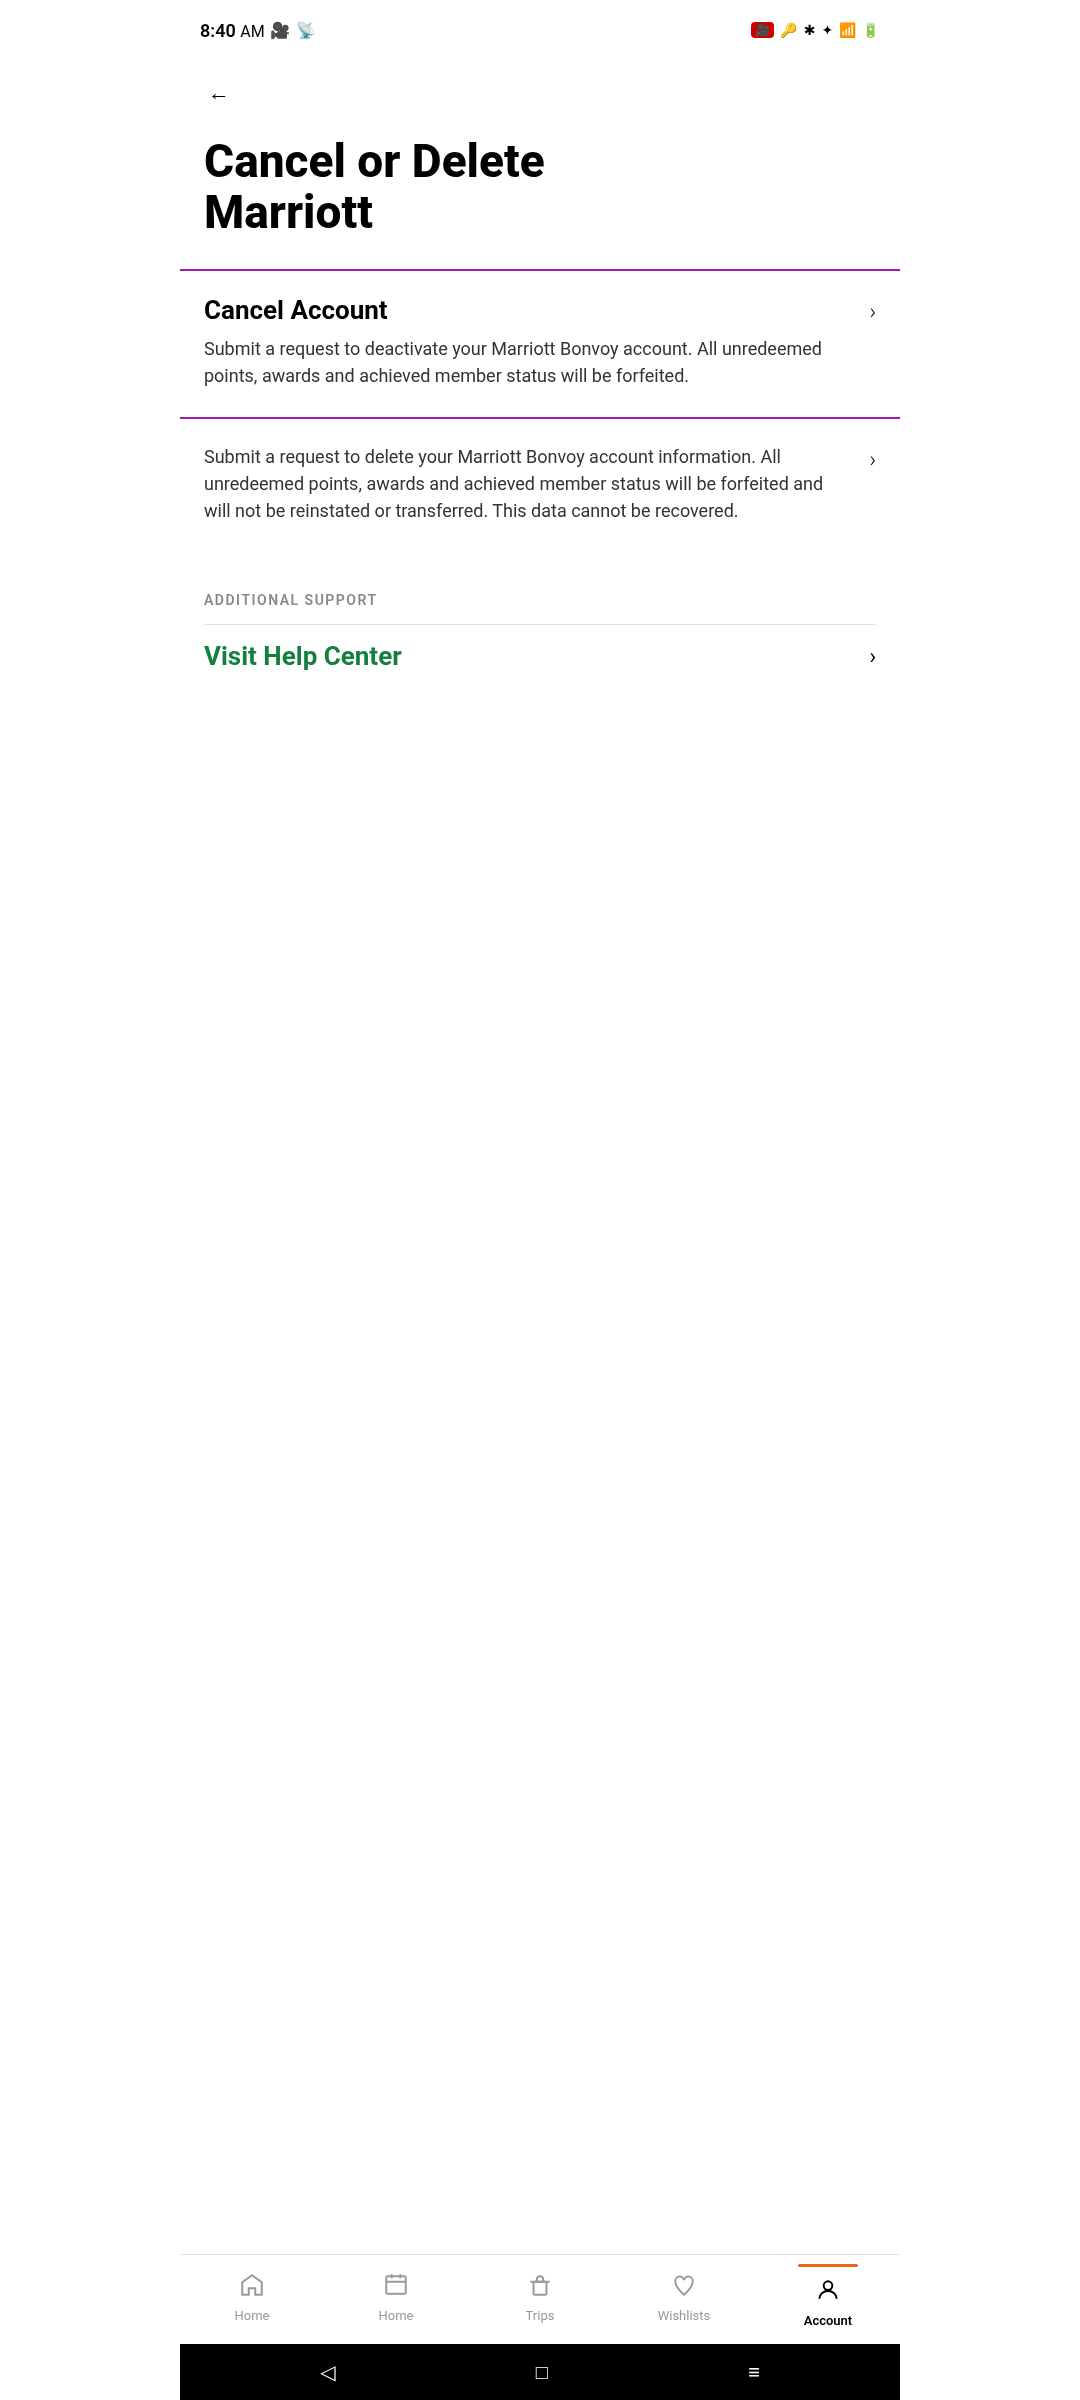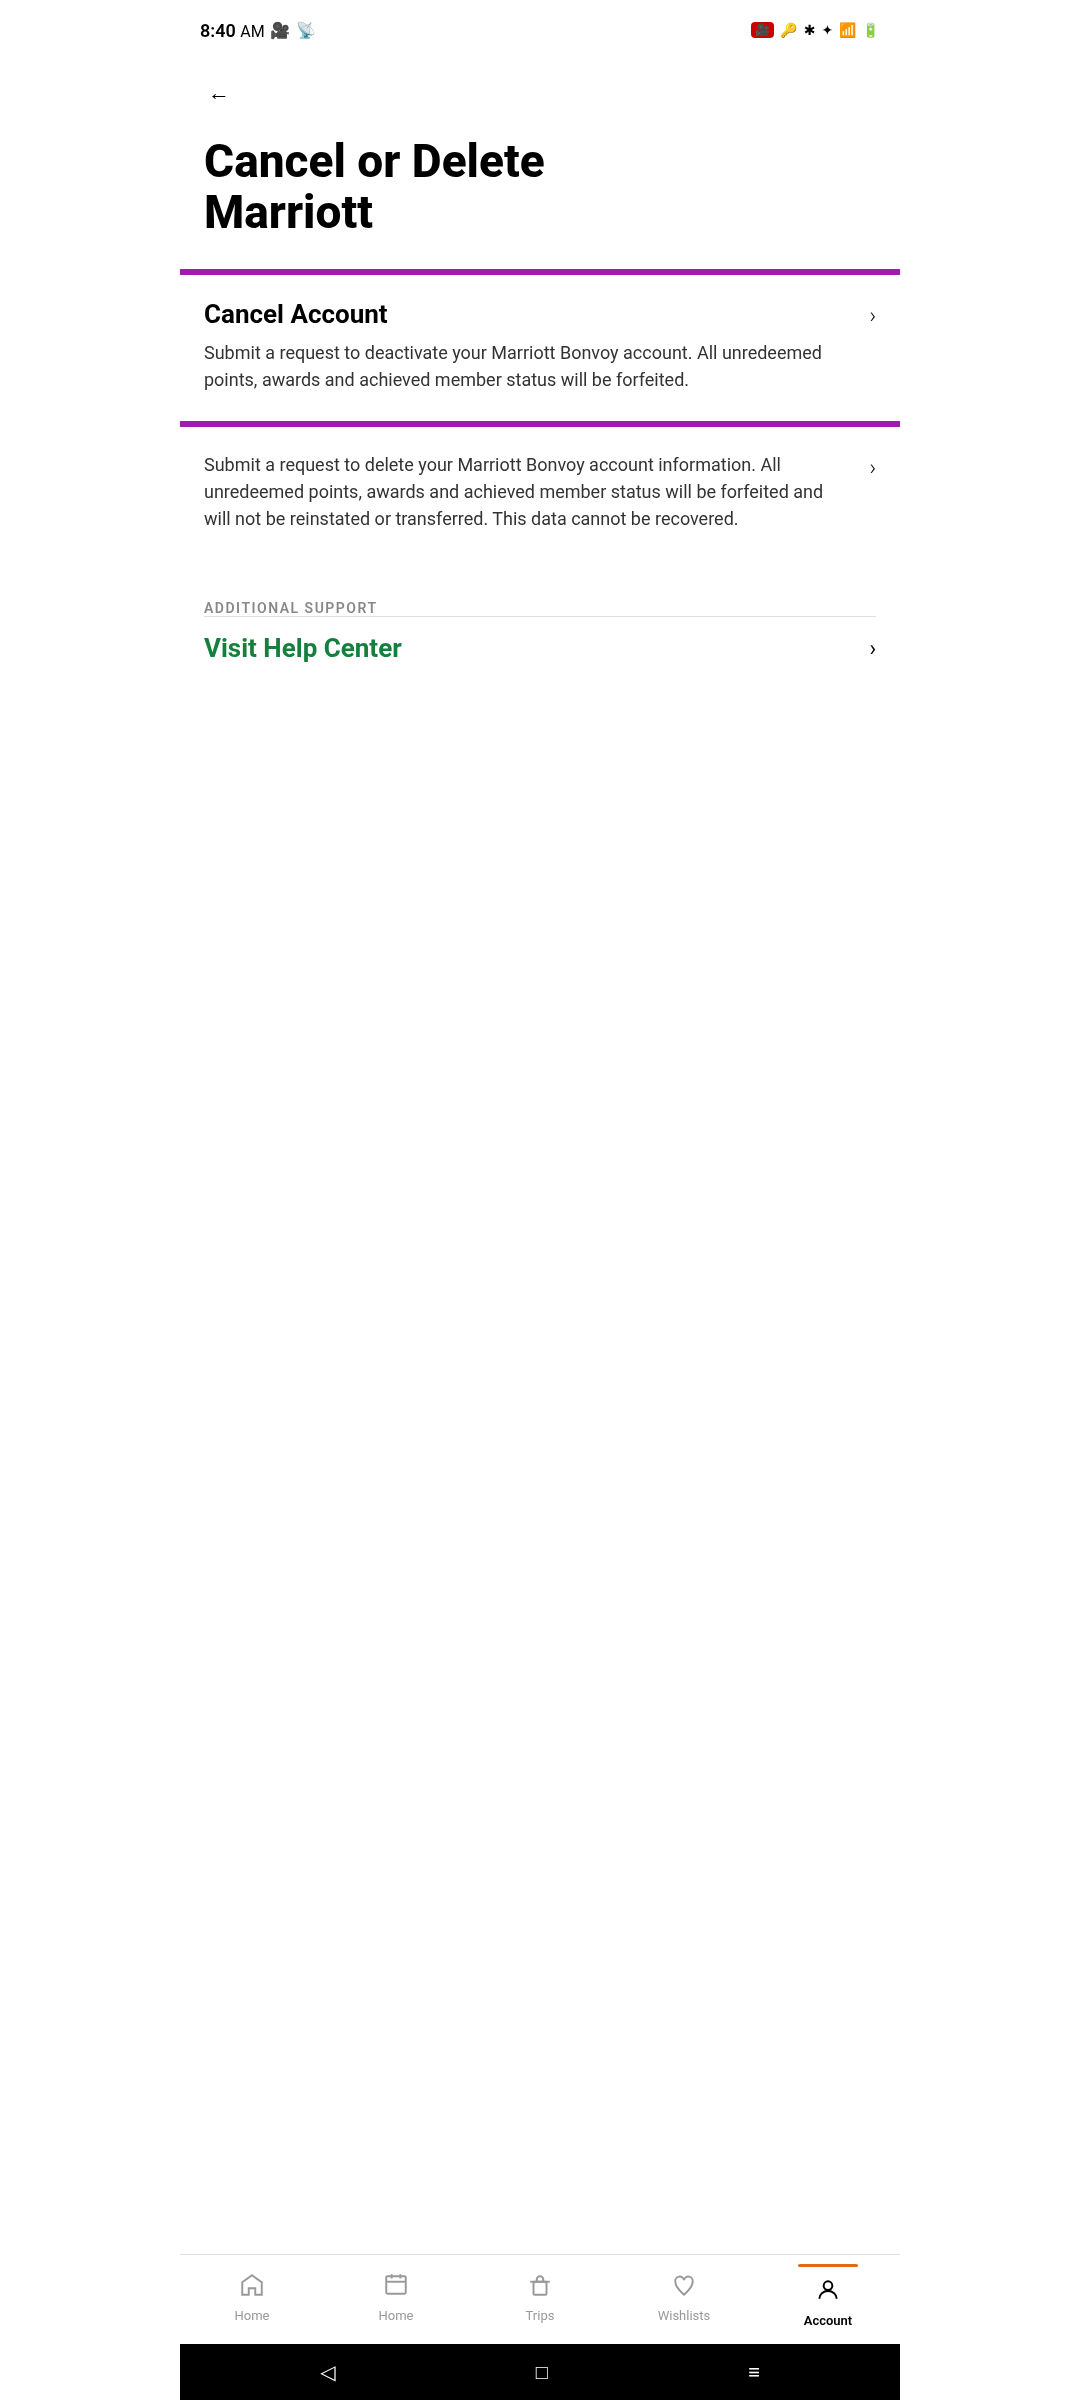--- a/index.html
+++ b/index.html
@@ -98,21 +98,21 @@
     
     .list-section {
       padding: 0;
     }
 
     .list-item {
       display: flex;
       align-items: flex-start;
       justify-content: space-between;
       padding: 24px 24px 28px 24px;
-      border-top: 6px solid #a21caf;
+      border-top: 2px solid #a21caf;
       cursor: pointer;
       background: #fff;
     }
 
     .list-item-content {
       flex: 1;
       padding-right: 16px;
     }
 
     .list-item-title {
@@ -141,20 +141,21 @@
       margin-top: 40px;
       padding: 0 24px;
     }
 
     .support-label {
       font-size: 14px;
       font-weight: 600;
       color: #888;
       letter-spacing: 1.5px;
       text-transform: uppercase;
+      margin-bottom: 16px;
     }
 
     .support-item {
       display: flex;
       align-items: center;
       justify-content: space-between;
       padding: 16px 0;
       cursor: pointer;
       border-top: 1px solid #e0e0e0;
     }

